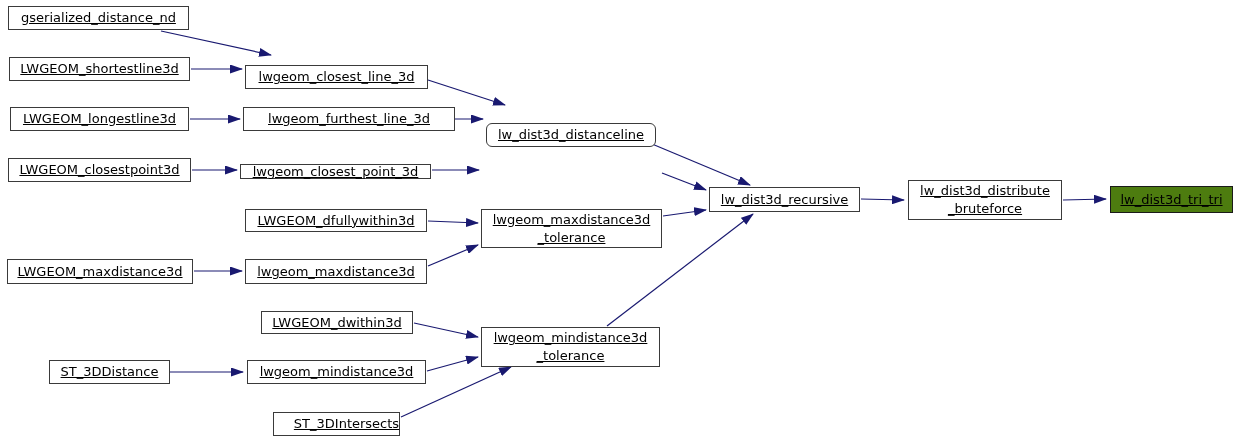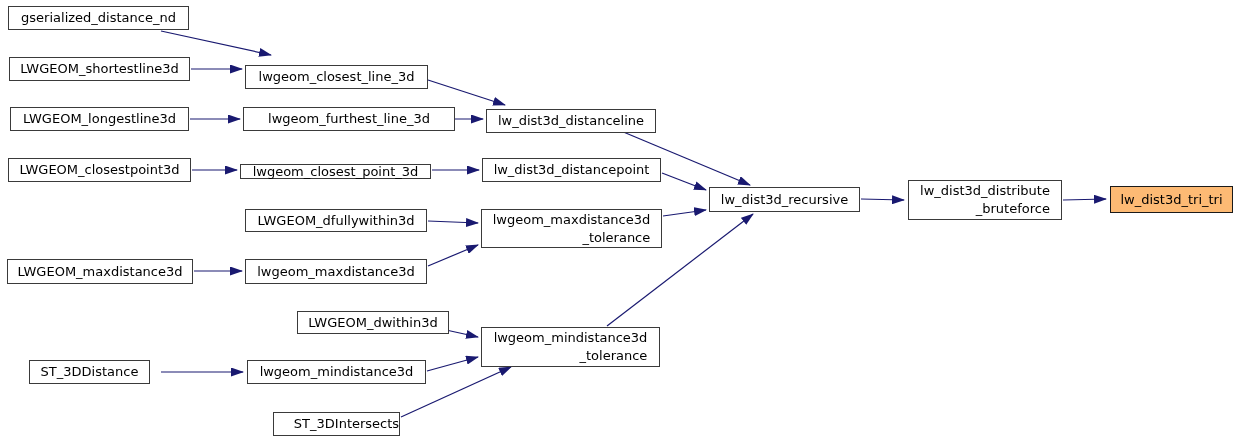--- a/index.html
+++ b/index.html
@@ -20,26 +20,27 @@
     position: absolute;
     box-sizing: border-box;
     background: #ffffff;
     border: 1.4px solid #3a3a3a;
     color: #000000;
     font-size: 13px;
     line-height: 1.35;
     display: flex;
     align-items: center;
     justify-content: center;
-    text-align: right;
+    text-align: center;
     white-space: pre-line;
     cursor: pointer;
+    text-decoration: underline;
   }
   .node.highlight {
-    background: #fdba74;
+    background: #4d7c0f;
     border: 1.8px solid #1a1a1a;
     cursor: default;
   }
 </style>
 </head>
 <body>
 
 <div id="canvas">
 
   <svg id="edge-layer" width="1241" height="443" viewBox="0 0 1241 443">
@@ -68,33 +69,32 @@
     <line x1="607" y1="326" x2="753" y2="214" stroke-width="1.2" marker-end="url(#arrow)" stroke="#191970"></line>
     <line x1="861" y1="199" x2="904" y2="200" stroke-width="1.2" marker-end="url(#arrow)" stroke="#191970"></line>
     <line x1="1063" y1="200" x2="1106" y2="199" stroke-width="1.2" marker-end="url(#arrow)" stroke="#191970"></line>
   </svg>
 
   <div class="node" style="left:8px;   top:6px;   width:181px; height:24px;">gserialized_distance_nd</div>
   <div class="node" style="left:9px;   top:57px;  width:181px; height:24px;">LWGEOM_shortestline3d</div>
   <div class="node" style="left:10px;  top:107px; width:179px; height:24px;">LWGEOM_longestline3d</div>
   <div class="node" style="left:8px;   top:158px; width:183px; height:24px;">LWGEOM_closestpoint3d</div>
   <div class="node" style="left:7px;   top:259px; width:186px; height:25px;">LWGEOM_maxdistance3d</div>
-  <div class="node" style="left:29px;  top:360px; width:121px; height:24px;">ST_3DDistance</div>
+  <div class="node" style="left:49px;  top:360px; width:121px; height:24px;">ST_3DDistance</div>
 
   <div class="node" style="left:245px; top:57px;  width:183px; height:24px;margin-top:8px;">lwgeom_closest_line_3d</div>
   <div class="node" style="left:243px; top:107px; width:212px; height:24px;">lwgeom_furthest_line_3d</div>
   <div class="node" style="left:240px; top:164px; width:191px; height:15px;">lwgeom_closest_point_3d</div>
   <div class="node" style="left:245px; top:209px; width:182px; height:23px;">LWGEOM_dfullywithin3d</div>
   <div class="node" style="left:245px; top:259px; width:182px; height:25px;">lwgeom_maxdistance3d</div>
-  <div class="node" style="left:261px; top:311px; width:152px; height:23px;margin-left:36px;">LWGEOM_dwithin3d</div>
+  <div class="node" style="left:261px; top:311px; width:152px; height:23px;">LWGEOM_dwithin3d</div>
   <div class="node" style="left:247px; top:360px; width:179px; height:24px;">lwgeom_mindistance3d</div>
   <div class="node" style="left:273px; top:412px; width:127px; height:24px;padding-left:20px;">ST_3DIntersects</div>
 
-  <div class="node" style="left:486px; top:109px; width:170px; height:24px;">lw_dist3d_distanceline</div>
-  <div class="node" style="left:482px; top:158px; width:179px; height:24px;">lw_dist3d_distancepoint</div>
+  <div class="node" style="left:486px; top:123px; width:170px; height:24px;border-radius:6px;">lw_dist3d_distanceline</div>
   <div class="node" style="left:481px; top:209px; width:181px; height:39px;">lwgeom_maxdistance3d
 _tolerance</div>
   <div class="node" style="left:481px; top:327px; width:179px; height:40px;">lwgeom_mindistance3d
 _tolerance</div>
 
   <div class="node" style="left:709px; top:187px; width:151px; height:25px;">lw_dist3d_recursive</div>
   <div class="node" style="left:908px; top:180px; width:154px; height:40px;">lw_dist3d_distribute
 _bruteforce</div>
   <div class="node highlight" style="left:1110px; top:186px; width:123px; height:27px;">lw_dist3d_tri_tri</div>
 

